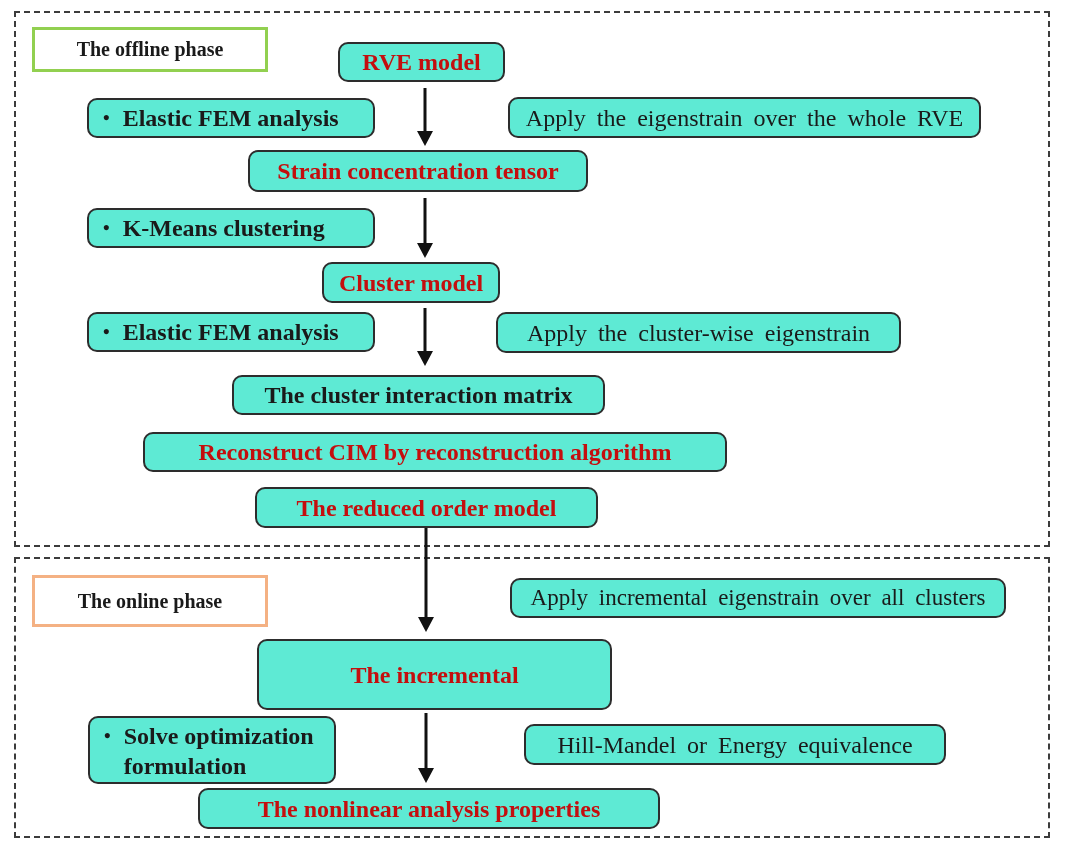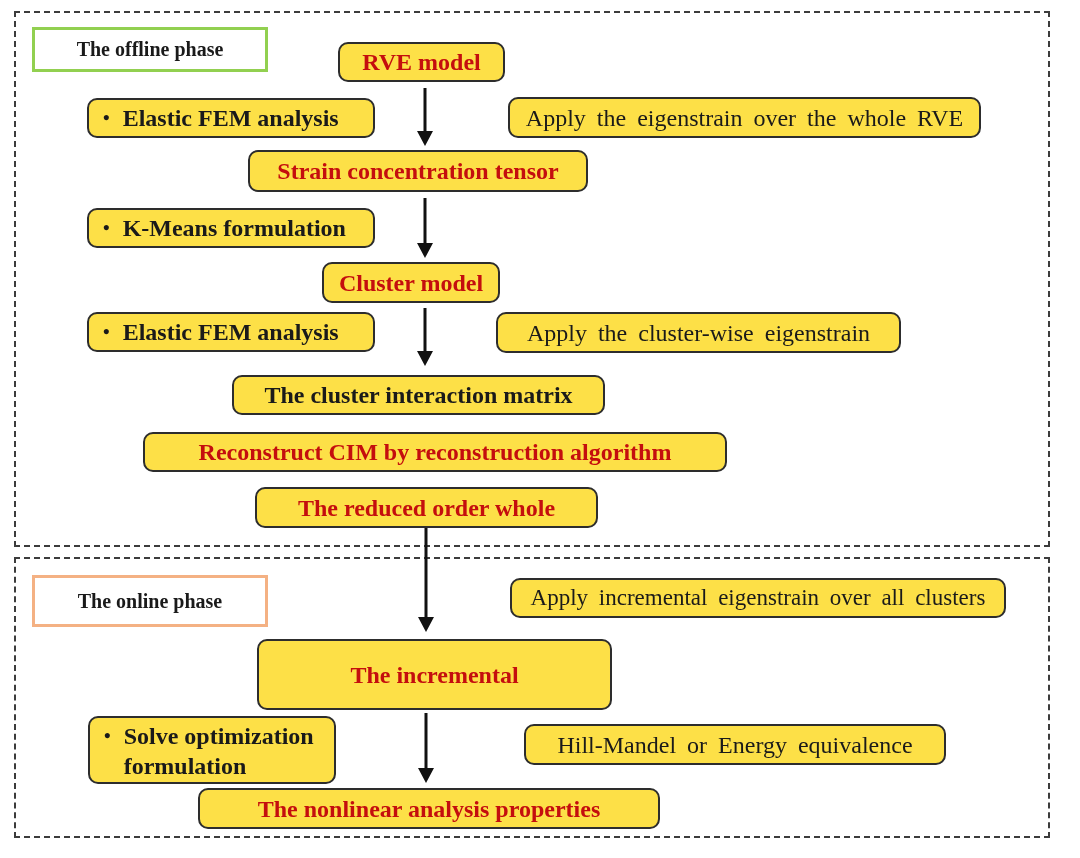--- a/index.html
+++ b/index.html
@@ -24,21 +24,21 @@
   }
   .phase-label{
     position:absolute;box-sizing:border-box;background:#fff;
     display:flex;align-items:center;justify-content:center;
     font-weight:bold;font-size:20px;color:var(--black-text);
     white-space:nowrap;
   }
   .phase-label.offline{border:3px solid var(--offline-border);}
   .phase-label.online{border:3px solid var(--online-border);}
   .node{
-    position:absolute;box-sizing:border-box;background:#fde047;
+    position:absolute;box-sizing:border-box;background:#5eead4;
     border:2.5px solid var(--node-border);border-radius:10px;
     display:flex;align-items:center;justify-content:center;
     font-weight:bold;font-size:24px;color:var(--black-text);
     white-space:nowrap;line-height:1.25;
   }
   .node.red{color:var(--red-text);}
   .node.plain{font-weight:normal;word-spacing:5px;margin-left:36px;}
   .node.bullet-node{justify-content:flex-start;padding-left:14px;}
   .node .bullet{font-size:19px;margin-right:13px;color:var(--black-text);}
   .node.two-line{white-space:normal;text-align:center;}
@@ -95,37 +95,37 @@
     <span class="bullet">•</span>
     <span>Elastic FEM analysis</span>
   </div>
 
   <div class="node plain" style="left:472px;top:97px;width:473px;height:41px">Apply the eigenstrain over the whole RVE</div>
 
   <div class="node red" style="left:248px;top:150px;width:340px;height:42px">Strain concentration tensor</div>
 
   <div class="node bullet-node" style="left:87px;top:208px;width:288px;height:40px">
     <span class="bullet">•</span>
-    <span>K-Means formulation</span>
+    <span>K-Means clustering</span>
   </div>
 
   <div class="node red" style="left:322px;top:262px;width:178px;height:41px">Cluster model</div>
 
   <div class="node bullet-node" style="left:87px;top:312px;width:288px;height:40px">
     <span class="bullet">•</span>
     <span>Elastic FEM analysis</span>
   </div>
 
   <div class="node plain" style="left:460px;top:312px;width:405px;height:41px">Apply the cluster-wise eigenstrain</div>
 
   <div class="node" style="left:232px;top:375px;width:373px;height:40px">The cluster interaction matrix</div>
 
   <div class="node red" style="left:143px;top:432px;width:584px;height:40px">Reconstruct CIM by reconstruction algorithm</div>
 
-  <div class="node red" style="left:255px;top:487px;width:343px;height:41px">The reduced order whole</div>
+  <div class="node red" style="left:255px;top:487px;width:343px;height:41px">The reduced order model</div>
 
   <div class="node plain" style="left:474px;top:578px;width:496px;height:40px;font-size:23px">Apply incremental eigenstrain over all clusters</div>
 
   <div class="node red two-line" style="left:257px;top:639px;width:355px;height:71px">
     <div class="lines">
       <div>The incremental</div>
     </div>
   </div>
 
   <div class="node bullet-node two-line" style="left:88px;top:716px;width:248px;height:68px">

